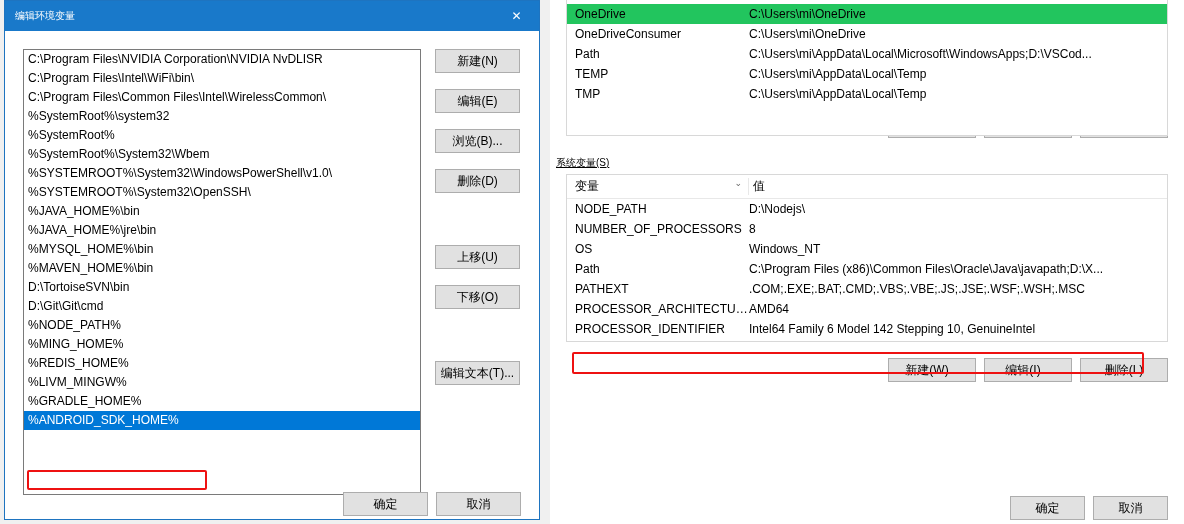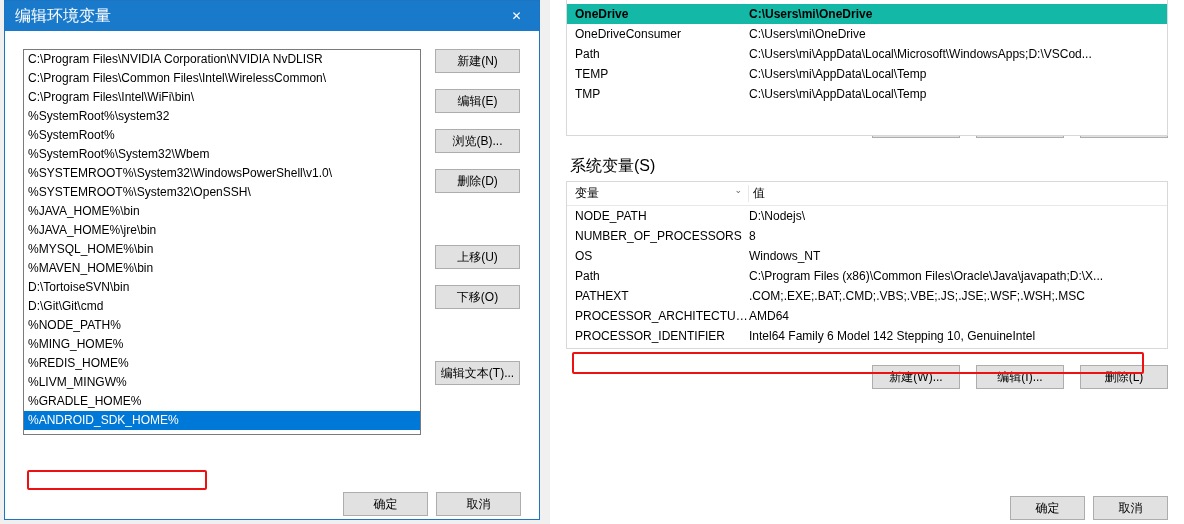--- a/index.html
+++ b/index.html
@@ -7,30 +7,30 @@
     
     
     .edit-dialog {
       position: absolute; left: 4px; top: 0; width: 536px; height: 520px;
       background: #fff; border: 1px solid #1e74c0;
     }
     .title-bar {
       height: 30px; background: #1979ca; color: #fff; display: flex; align-items: center;
       padding: 0 0 0 10px; justify-content: space-between;
     }
-    .title-bar .title { font-size: 16px; }
+    .title-bar .title { font-size: 10px; }
     .close-btn {
       width: 45px; height: 30px; display: flex; align-items: center; justify-content: center;
       cursor: pointer; color: #fff; font-size: 14px;
     }
     
     .dialog-body { display: flex; padding: 18px 18px 0 18px; height: 460px; }
     
     .path-list {
-      width: 398px; height: 386px; border: 1px solid #7a7a7a; background: #fff;
+      width: 398px; height: 446px; border: 1px solid #7a7a7a; background: #fff;
       overflow-y: scroll; overflow-x: hidden;
     }
     .path-item {
       padding: 1px 4px; line-height: 17px; white-space: nowrap; overflow: hidden;
       cursor: default;
     }
     .path-item.selected { background: #0078d7; color: #ffffff; }
     .red-box-left {
       position: absolute; border: 2px solid #e11; left: 22px; top: 469px;
       width: 180px; height: 20px; pointer-events: none; border-radius: 2px;
@@ -61,23 +61,23 @@
       border: 1px solid #d8d8d8; margin: 0 16px 12px 16px; padding: 4px 0 36px 0;
       background: #fff; border-top: none;
     }
     .group-box.top { margin-top: 0; }
     .var-table {
       width: 100%;
     }
     .var-row { display: flex; padding: 1px 8px; line-height: 18px; }
     .var-row .col1 { width: 174px; overflow: hidden; white-space: nowrap; text-overflow: ellipsis; }
     .var-row .col2 { flex: 1; overflow: hidden; white-space: nowrap; text-overflow: ellipsis; }
-    .var-row.hl { background: #14b8a6; font-weight: bold; }
-    
-    .sys-label { margin: 8px 20px 4px 20px; font-size: 16px; }
+    .var-row.hl { background: #22c55e; }
+    
+    .sys-label { margin: 8px 20px 4px 6px; font-size: 10px; text-decoration: underline; }
     
     .sys-group {
       border: 1px solid #d8d8d8; margin: 0 16px 8px 16px; background: #fff;
       height: 168px; position: relative;
     }
     .sys-header {
       display: flex; padding: 3px 8px; border-bottom: 1px solid #e8e8e8;
       background: #fff;
       align-items: flex-end;
     }
@@ -85,21 +85,21 @@
     .sys-header .col2 { flex: 1; padding-left: 4px; }
     .chev { float: right; margin-right: 6px; color: #666; font-size: 9px; }
     .sys-body { overflow-y: scroll; height: 140px; }
     
     .red-box-right {
       position: absolute; border: 2px solid #e11; left: 572px; top: 352px;
       width: 572px; height: 22px; pointer-events: none; border-radius: 2px;
     }
     
     .btn-row {
-      display: flex; justify-content: flex-end; gap: 16px; padding: 8px 16px 4px 0;
+      display: flex; justify-content: flex-end; gap: 8px; padding: 8px 16px 4px 0;
     }
     .btn-row .win-btn { width: 88px; margin-bottom: 0; }
     
     .bottom-btns {
       position: absolute; bottom: 4px; right: 16px; display: flex; gap: 8px;
     }
     .bottom-btns .win-btn { width: 75px; margin-bottom: 0; }
     
     .watermark {
       position: absolute; right: 6px; bottom: 2px; color: #ccc; font-size: 11px; opacity: 0.4;
@@ -111,22 +111,22 @@
 <div class="edit-dialog">
   <div class="title-bar">
     <span class="title">编辑环境变量</span>
     <div class="close-btn">
       <span>✕</span>
     </div>
   </div>
   <div class="dialog-body">
     <div class="path-list" id="path-list">
         <div class="path-item">C:\Program Files\NVIDIA Corporation\NVIDIA NvDLISR</div>
+        <div class="path-item">C:\Program Files\Intel\WiFi\bin\</div>
         <div class="path-item">C:\Program Files\Common Files\Intel\WirelessCommon\</div>
-        <div class="path-item">C:\Program Files\Intel\WiFi\bin\</div>
         <div class="path-item">%SystemRoot%\system32</div>
         <div class="path-item">%SystemRoot%</div>
         <div class="path-item">%SystemRoot%\System32\Wbem</div>
         <div class="path-item">%SYSTEMROOT%\System32\WindowsPowerShell\v1.0\</div>
         <div class="path-item">%SYSTEMROOT%\System32\OpenSSH\</div>
         <div class="path-item">%JAVA_HOME%\bin</div>
         <div class="path-item">%JAVA_HOME%\jre\bin</div>
         <div class="path-item">%MYSQL_HOME%\bin</div>
         <div class="path-item">%MAVEN_HOME%\bin</div>
         <div class="path-item">D:\TortoiseSVN\bin</div>

